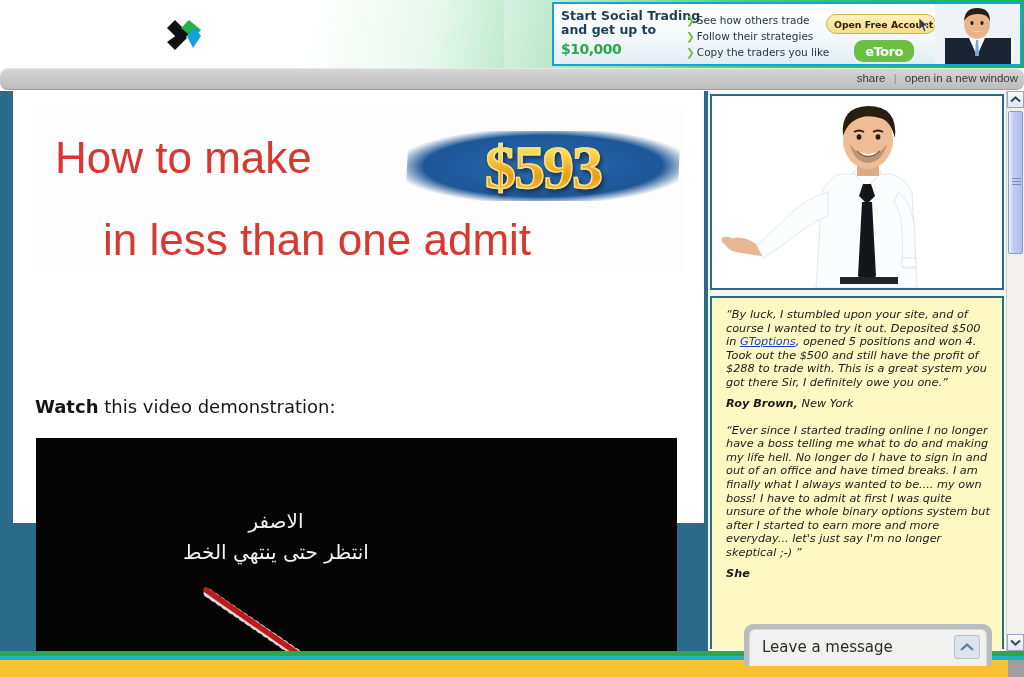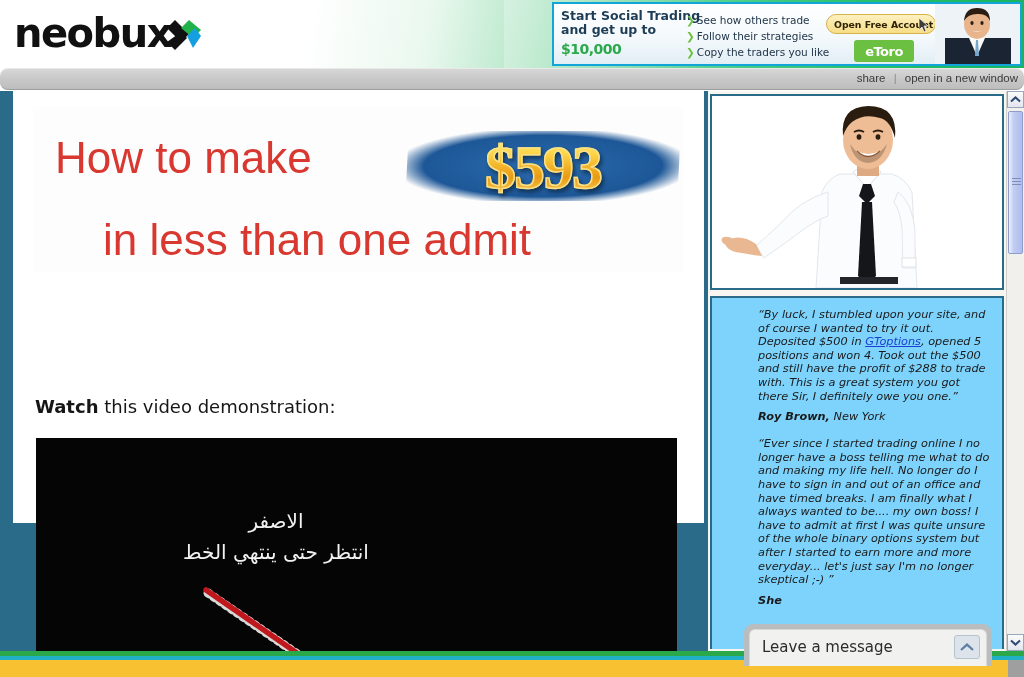--- a/index.html
+++ b/index.html
@@ -60,21 +60,21 @@
     position: absolute; left: 272px; top: 10px; width: 110px; height: 20px;
     background: linear-gradient(180deg,#fdf1c1 0%, #f7dd86 100%);
     border: 1px solid #d4b349; border-radius: 10px;
     color: #2d2206; font-weight: bold; font-size: 9.3px;
     display: flex; align-items: center; padding-left: 7px;
     font-family: "DejaVu Sans", sans-serif; cursor: pointer;
   }
   .eb-cursor { position: absolute; right: 5px; top: 3px; width: 11px; height: 14px; }
   .eb-logo {
     position: absolute; left: 300px; top: 36px; width: 60px; height: 22px;
-    background: #6cc041; border-radius: 3px;
+    background: #6cc041; border-radius: 9px;
     display: flex; align-items: center; justify-content: center;
     color: #fff; font-weight: bold; font-size: 13px; letter-spacing: -0.5px;
     font-family: "DejaVu Sans", sans-serif;
   }
   .eb-person { position: absolute; right: 0; top: 0; width: 85px; height: 60px; overflow: hidden; }
 
   
   .share-bar {
     position: absolute; left: 0; top: 68px; width: 1024px; height: 22px;
     background: linear-gradient(180deg,#d7d7d7 0%, #c9c9c9 45%, #bdbdbd 100%);
@@ -162,21 +162,21 @@
 
   
   .hero-frame {
     position: absolute; left: 2px; top: 3px; width: 294px; height: 196px;
     border: 2px solid #2a6b8a; background: #ffffff; overflow: hidden;
   }
   .hero-photo { position: absolute; inset: 0; background: #fefefe; }
 
   .testi-frame {
     position: absolute; left: 2px; top: 205px; width: 294px; height: 353px;
-    border: 2px solid #2a6b8a; border-bottom: none; background: #7dd3fc; overflow: hidden; padding-left: 32px;
+    border: 2px solid #2a6b8a; border-bottom: none; background: #fef9c3; overflow: hidden;
   }
   .testi { padding: 10px 12px 0 14px; }
   .testi p {
     font-size: 11.3px; line-height: 13.6px; color: #1a1a1a;
     font-style: italic; font-family: "DejaVu Sans", sans-serif;
   }
   .testi .who {
     font-size: 11.3px; line-height: 14px; color: #1a1a1a;
     font-style: italic; font-family: "DejaVu Sans", sans-serif;
     margin-top: 7px; margin-bottom: 13px;
@@ -242,21 +242,20 @@
   .bottom-right-gray {
     position: absolute; left: 1008px; top: 660px; width: 16px; height: 17px; background: #9f9f9f;
   }
 </style>
 </head>
 <body>
 
 <div id="root">
 
   <div class="neobux-header">
-    <div class="nb-logo">neobux</div>
     <svg class="nb-x" viewBox="0 0 34 30">
       <polygon points="0,8 8,0 22,14 14,22" fill="#111"></polygon>
       <polygon points="14,8 22,0 34,10 26,18" fill="#21b34a"></polygon>
       <polygon points="20,16 28,8 34,16 26,28" fill="#14a0e0"></polygon>
       <polygon points="0,22 8,30 20,18 14,12" fill="#111"></polygon>
     </svg>
   </div>
 
   <div class="etoro-banner">
     <div class="eb-inner"></div>

